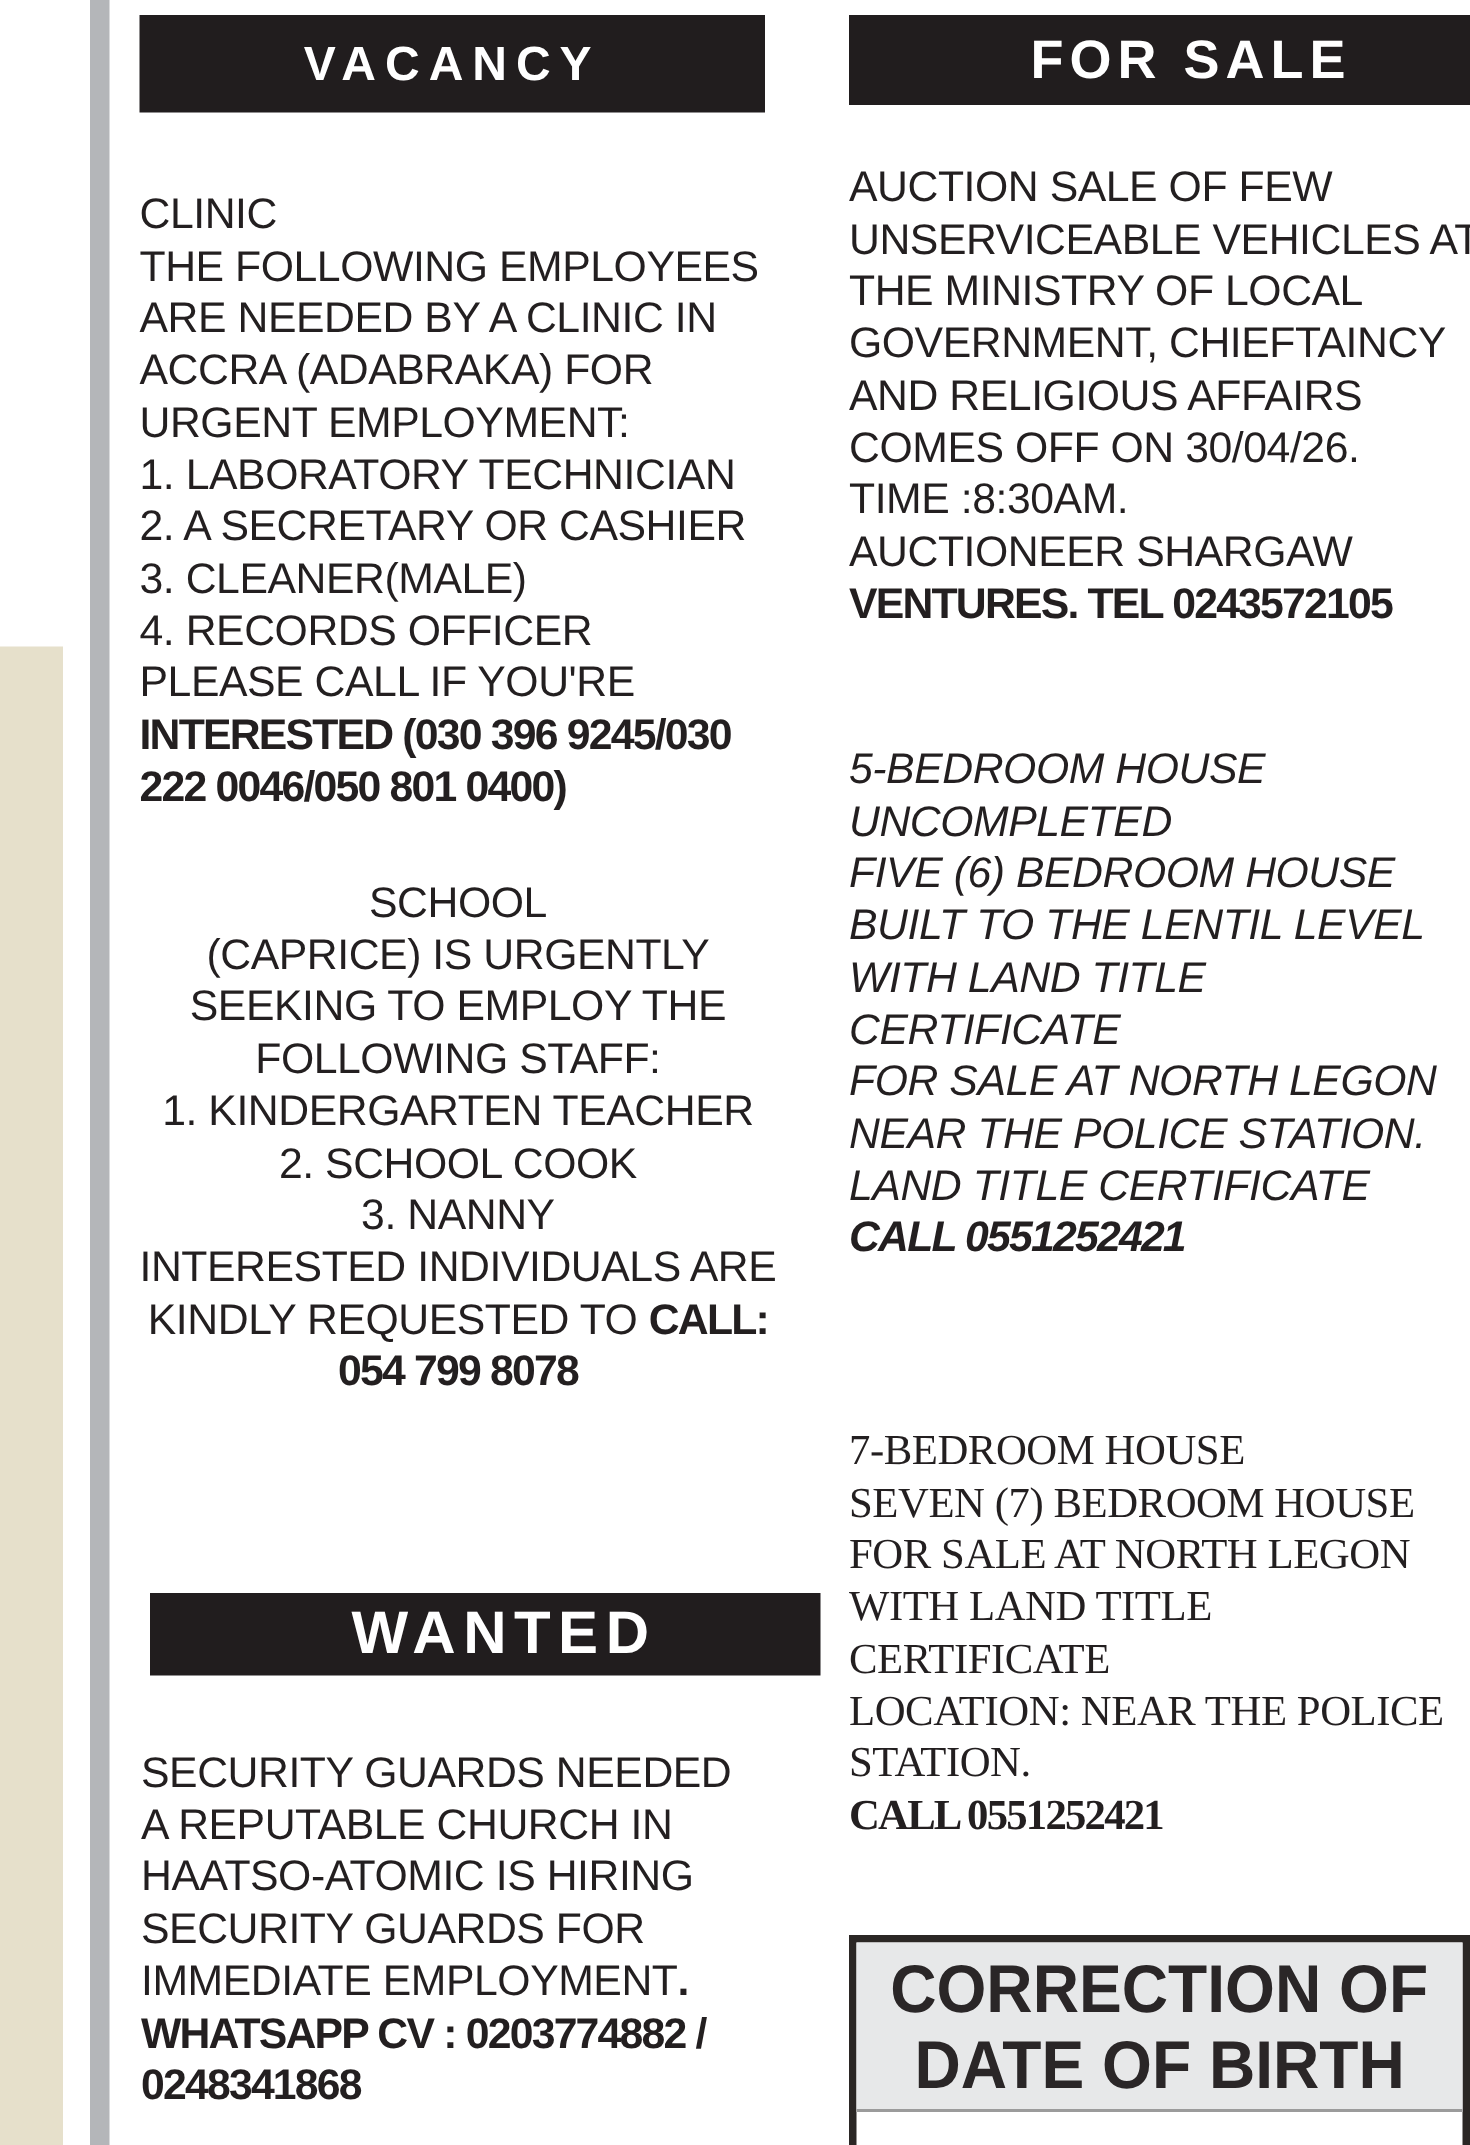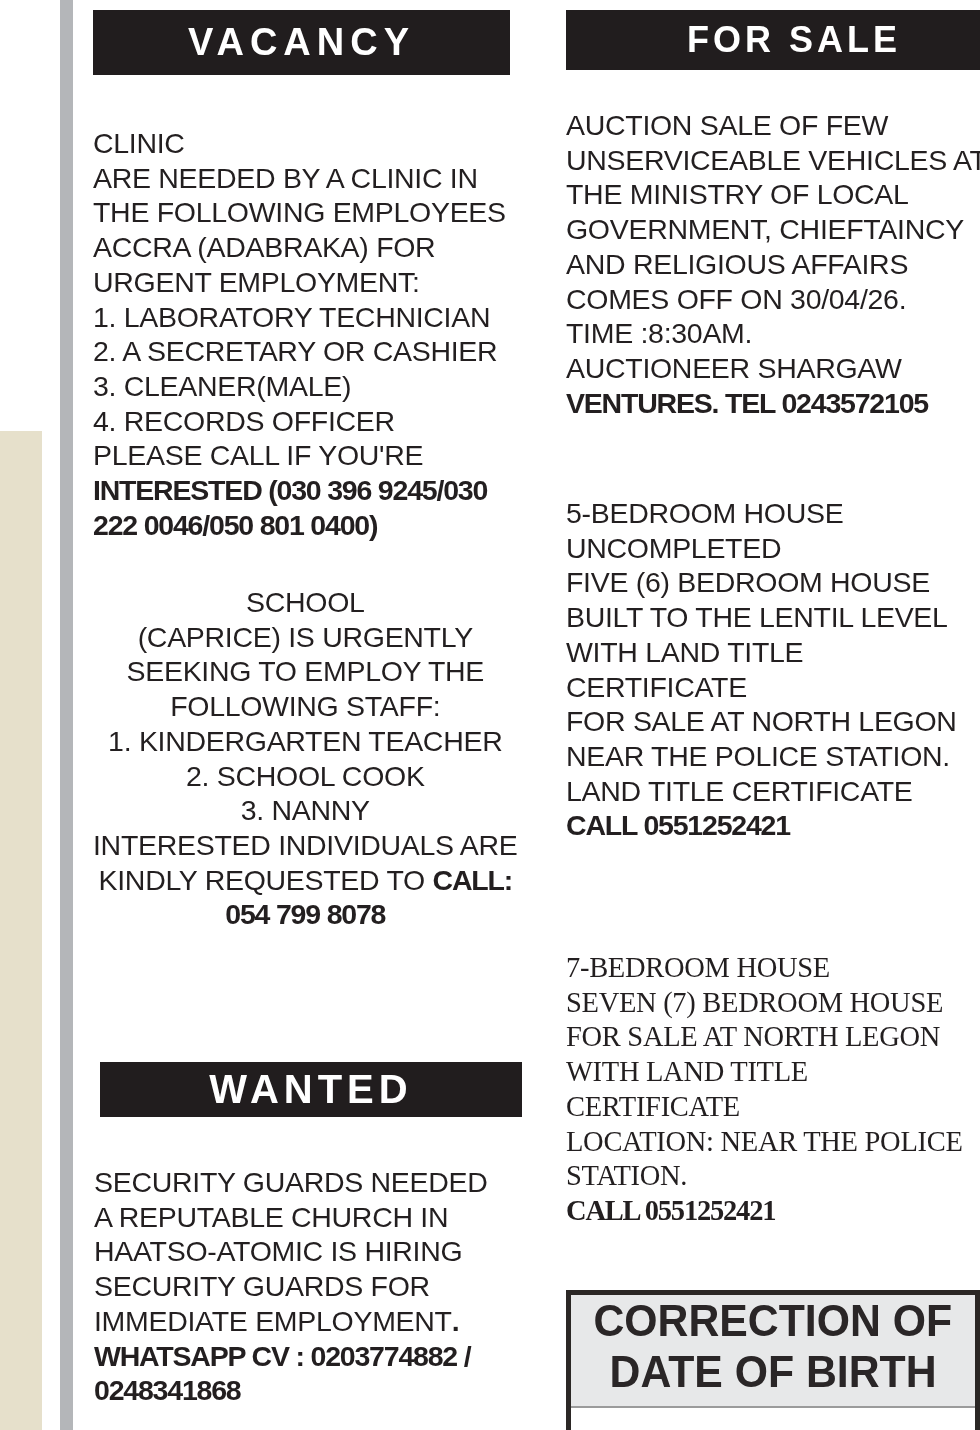--- a/index.html
+++ b/index.html
@@ -23,57 +23,57 @@
   }
 
   
   .bar {
     position: absolute;
     background: var(--bar-bg, #211d1e);
     color: var(--bar-text, #ffffff);
     display: flex; align-items: center; justify-content: center;
     font-weight: bold;
   }
-  .bar-vacancy { left: 93px;  top: 10px;   width: 417px; height: 65px; font-size: 38px; letter-spacing: 6px; }
-  .bar-wanted  { left: 100px; top: 1062px; width: 422px; height: 55px; font-size: 40px; letter-spacing: 5px; }
+  .bar-vacancy { left: 93px;  top: 10px;   width: 417px; height: 65px; font-size: 32px; letter-spacing: 6px; }
+  .bar-wanted  { left: 100px; top: 1062px; width: 422px; height: 55px; font-size: 40px; letter-spacing: 5px; padding-left: 25px; }
   .bar-forsale { left: 566px; top: 10px;   width: 456px; height: 60px; font-size: 36px; letter-spacing: 4px; }
 
   
   .ad {
     position: absolute;
     font-size: 28.5px;
     line-height: 34.7px;
     letter-spacing: -0.3px;
     white-space: nowrap;
   }
   .ad .ad-line { white-space: nowrap; }
   .ad span.b { font-weight: bold; letter-spacing: -1.2px; margin-top: 47px; }
 
   .ad-clinic   { left: 93px;  top: 126px;  }
   .ad-school   { left: 93px;  top: 585px; text-align: center;  }
   .ad-security { left: 94px;  top: 1165px; }
   .ad-auction  { left: 566px; top: 108px;  }
-  .ad-bed5     { left: 566px; top: 496px;  }
+  .ad-bed5     { left: 566px; top: 496px; font-style: italic;  }
   .ad-bed7     { left: 566px; top: 951px; font-family: Liberation Serif, serif;  }
 
   
   .correction-box {
     position: absolute;
     left: 566px; top: 1290px;
     width: 414px; height: 150px;
     border: 5px solid #2b2725;
     box-sizing: border-box;
     background: #ffffff;
   }
   .correction-head {
     background: #e7e8e9;
     border-bottom: 2px solid #9b9b9b;
     height: 111px;
     display: flex; flex-direction: column;
-    align-items: center; 
+    align-items: center; justify-content: center;
   }
   .correction-head .ct-line {
     font-weight: bold;
     font-size: 45px;
     line-height: 51px;
     color: #2a2627;
     transform: scaleX(0.95);
     transform-origin: 50% 50%;
     white-space: nowrap;
   }
@@ -82,22 +82,22 @@
 <body style="--text-color: #231f20; --bar-bg: #211d1e; --bar-text: #ffffff; --beige: #e6e0cb; --rule: #b4b6b9; background: rgb(255, 255, 255);">
 
 <div class="beige-edge"></div>
 <div class="col-rule"></div>
 
 <div class="bar bar-vacancy">
   <span>VACANCY</span>
 </div>
 <div class="ad ad-clinic">
     <div class="ad-line"><span>CLINIC</span></div>
+    <div class="ad-line"><span>THE FOLLOWING EMPLOYEES</span></div>
     <div class="ad-line"><span>ARE NEEDED BY A CLINIC IN</span></div>
-    <div class="ad-line"><span>THE FOLLOWING EMPLOYEES</span></div>
     <div class="ad-line"><span>ACCRA (ADABRAKA) FOR</span></div>
     <div class="ad-line"><span>URGENT EMPLOYMENT:</span></div>
     <div class="ad-line"><span>1. LABORATORY TECHNICIAN</span></div>
     <div class="ad-line"><span>2. A SECRETARY OR CASHIER</span></div>
     <div class="ad-line"><span>3. CLEANER(MALE)</span></div>
     <div class="ad-line"><span>4. RECORDS OFFICER</span></div>
     <div class="ad-line"><span>PLEASE CALL IF YOU'RE</span></div>
     <div class="ad-line"><span class="b">INTERESTED (030 396 9245/030</span></div>
     <div class="ad-line"><span class="b">222 0046/050 801 0400)</span></div>
   </div>

